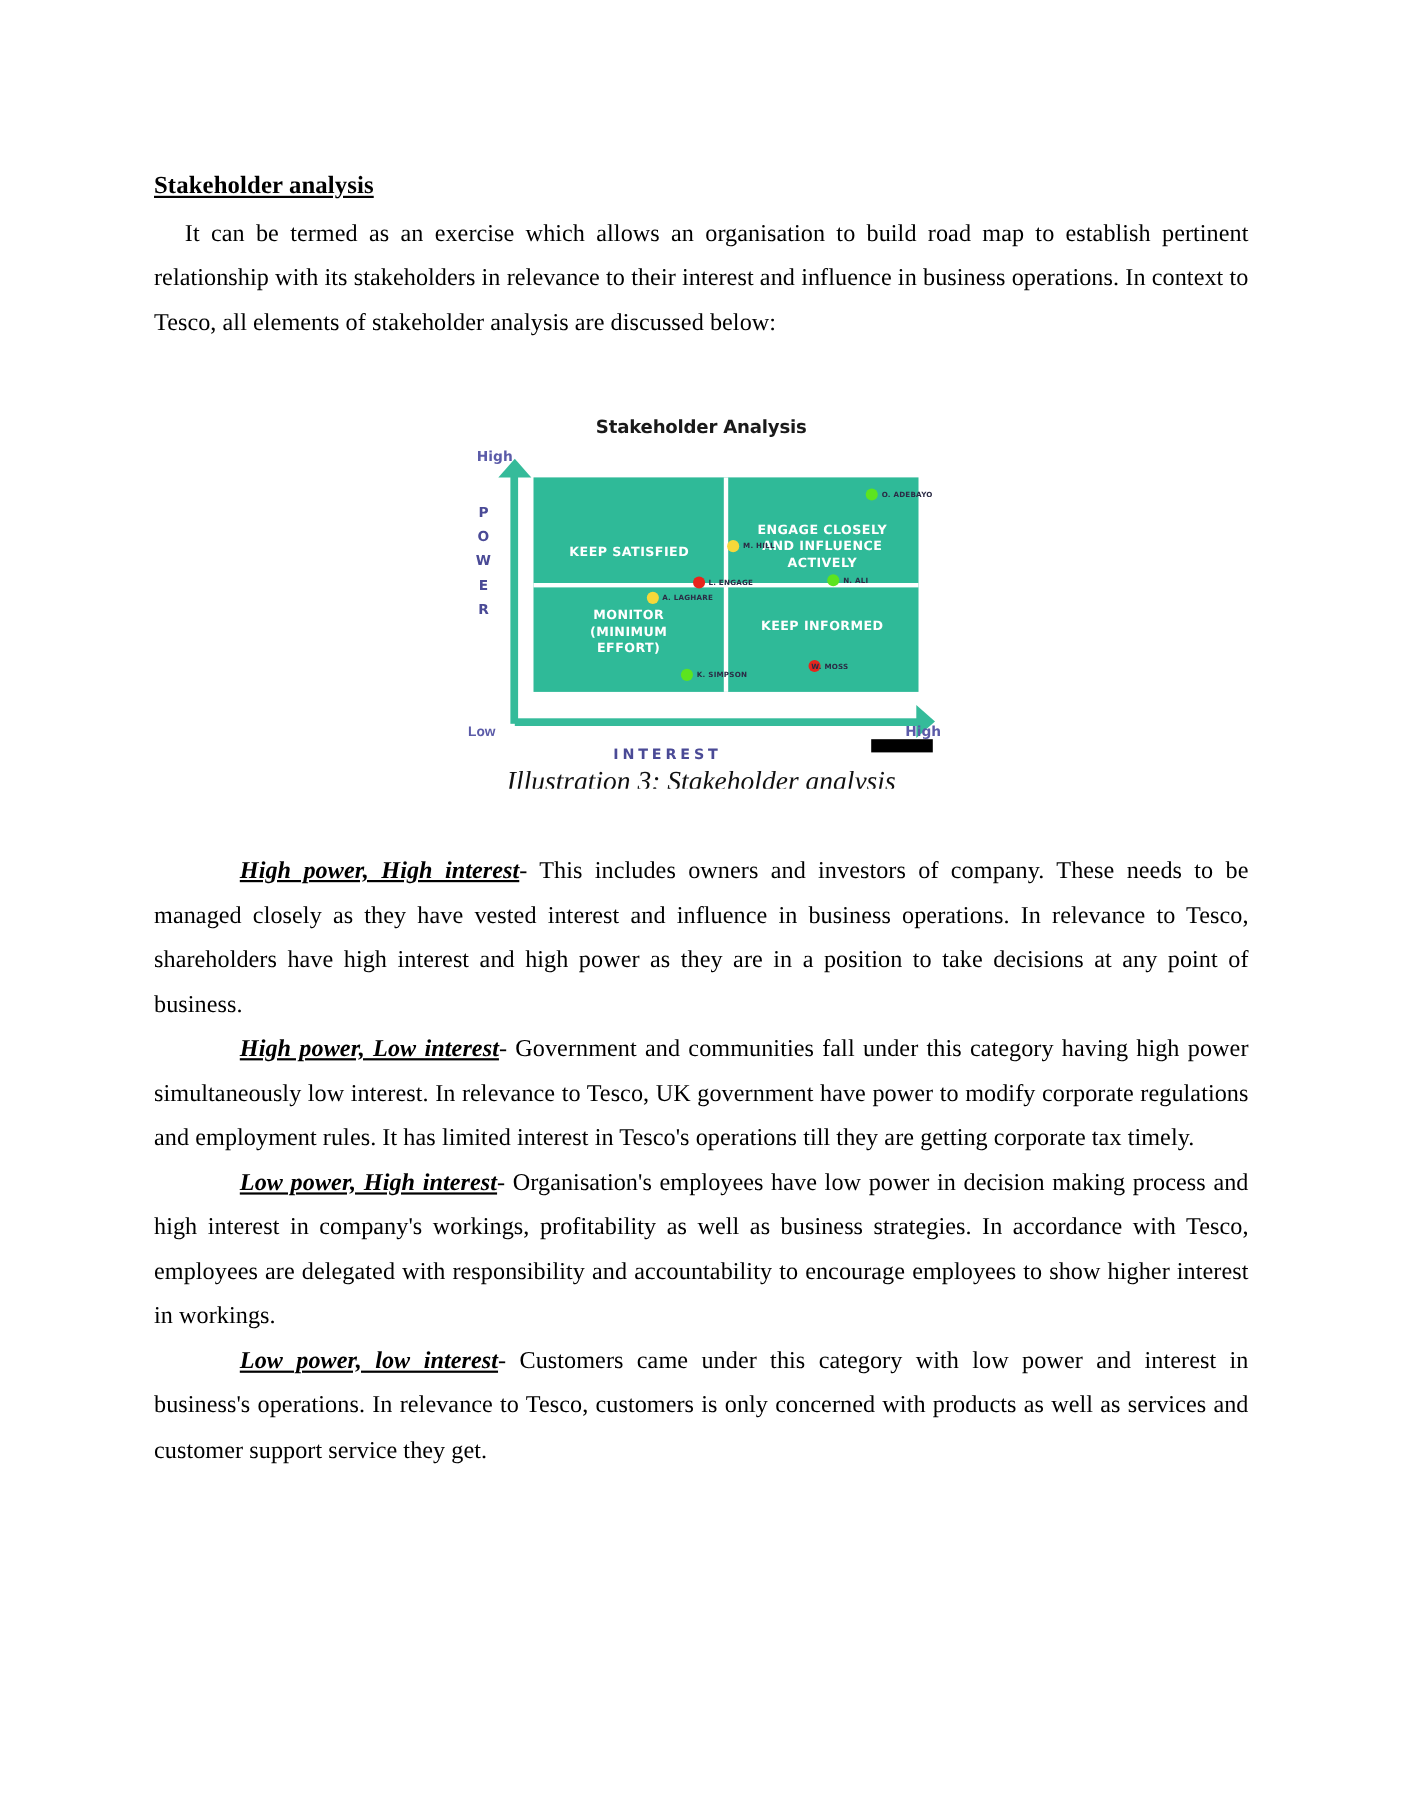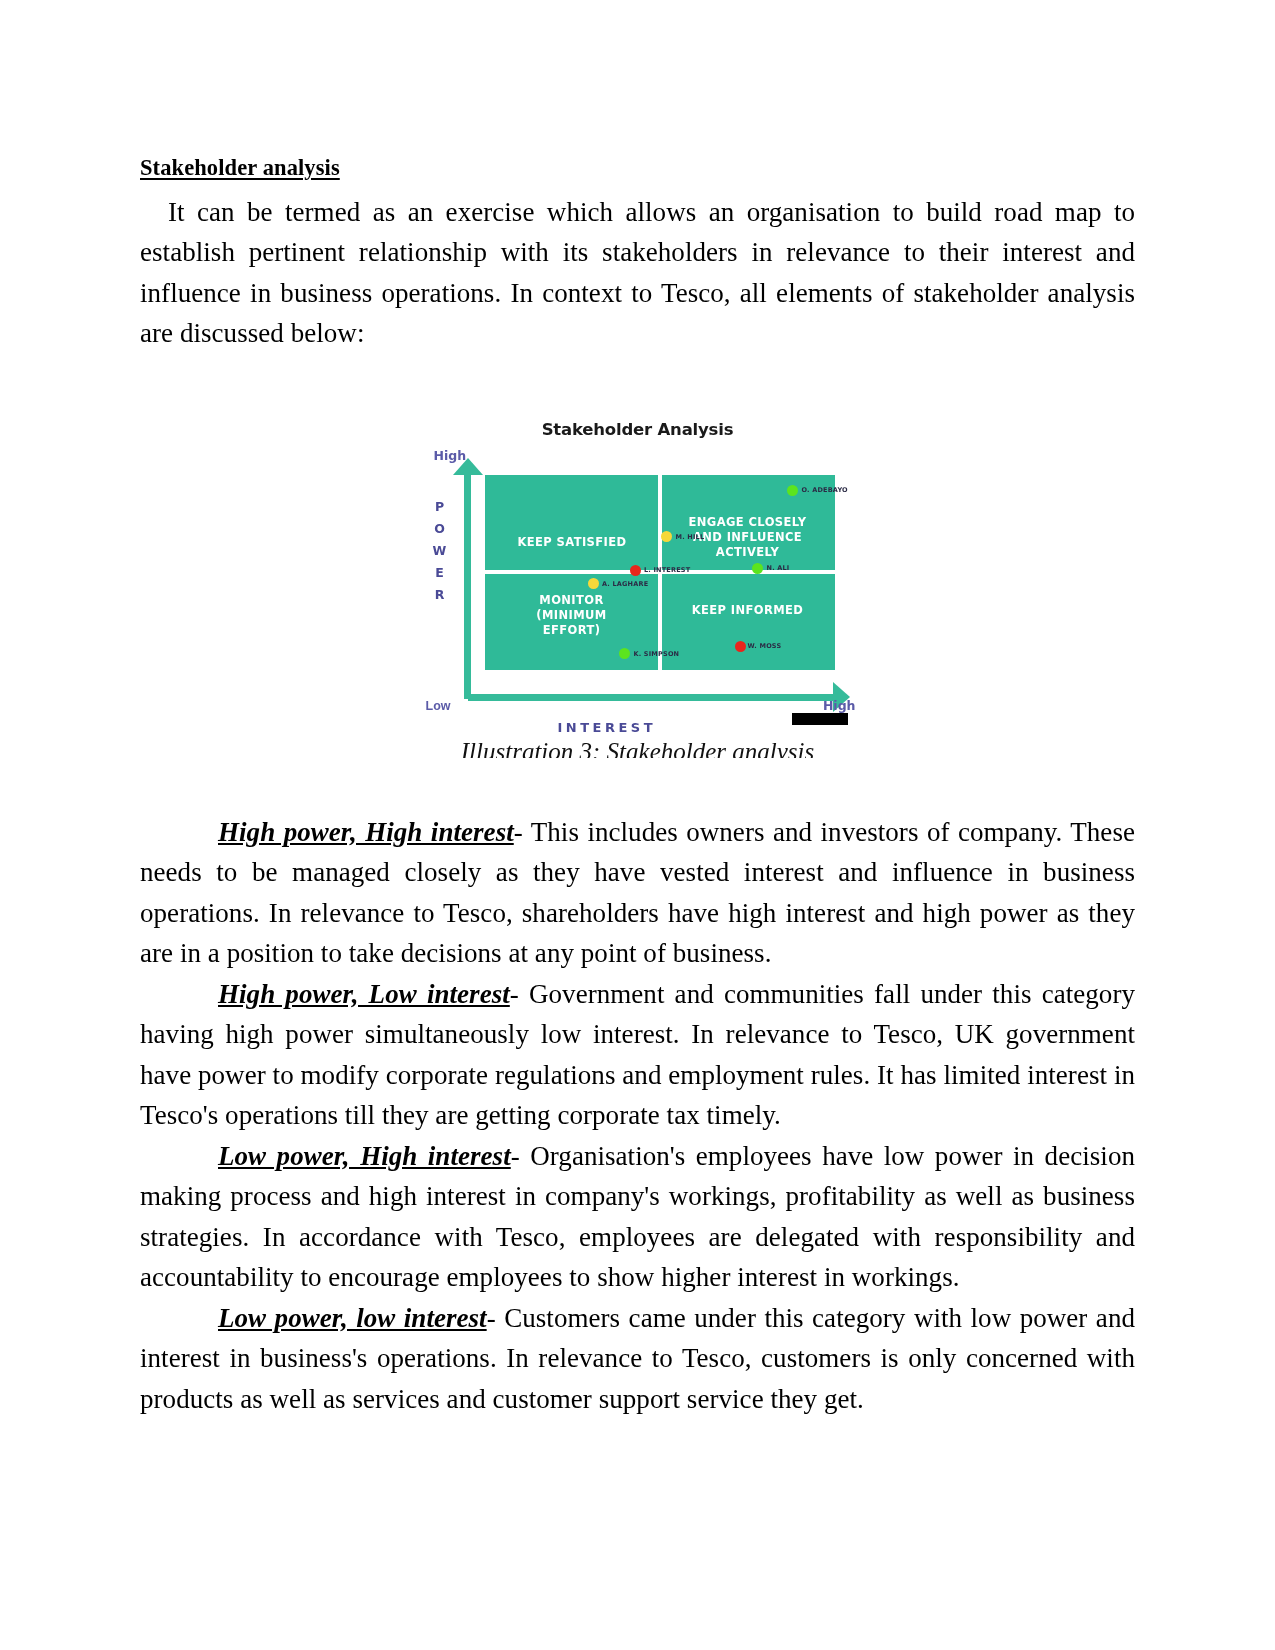--- a/index.html
+++ b/index.html
@@ -30,21 +30,21 @@
   .doc-heading {
     font-size: 22.5px;
     line-height: 1.18;
     text-decoration: underline;
     text-underline-offset: 3px;
     margin: 0 0 10px 0;
     letter-spacing: 0.1px;
   }
 
   .para {
-    font-size: 27px;
+    font-size: 22px;
     line-height: 40.5px;
     text-align: justify;
     text-justify: inter-word;
     margin: 0;
     letter-spacing: 0.05px;
   }
   .para.indent-small { text-indent: 28px; }
   .para.indent-big   { text-indent: 78px; }
 
   .lead-term {
@@ -290,27 +290,27 @@
         <div class="quad-label q-keep-informed">KEEP INFORMED</div>
 
         <div id="points-layer">
             <div class="dot" style="left: 302.5px; top: 10.1px; background: rgb(92, 228, 31);"></div>
             <div class="dot-label" style="left: 317px; top: 11.6px;">O. ADEBAYO</div>
             <div class="dot" style="left: 176.5px; top: 56.9px; background: rgb(246, 216, 58);"></div>
             <div class="dot-label" style="left: 191px; top: 58.4px;">M. HILL</div>
             <div class="dot" style="left: 267.5px; top: 88.1px; background: rgb(92, 228, 31);"></div>
             <div class="dot-label" style="left: 282px; top: 89.6px;">N. ALI</div>
             <div class="dot" style="left: 145px; top: 90.05px; background: rgb(232, 37, 28);"></div>
-            <div class="dot-label" style="left: 159.5px; top: 91.55px;">L. INTEREST</div>
+            <div class="dot-label" style="left: 159.5px; top: 91.55px;">L. ENGAGE</div>
             <div class="dot" style="left: 103px; top: 103.7px; background: rgb(246, 216, 58);"></div>
             <div class="dot-label" style="left: 117.5px; top: 105.2px;">A. LAGHARE</div>
             <div class="dot" style="left: 134.5px; top: 173.9px; background: rgb(92, 228, 31);"></div>
             <div class="dot-label" style="left: 149px; top: 175.4px;">K. SIMPSON</div>
             <div class="dot" style="left: 250px; top: 166.1px; background: rgb(232, 37, 28);"></div>
-            <div class="dot-label" style="left: 263px; top: 167.6px;">W. MOSS</div>
+            <div class="dot-label" style="left: 253px; top: 167.6px;">W. MOSS</div>
           </div>
       </div>
 
       <div class="wm-bar"></div>
     </div>
 
     <div class="fig-caption">Illustration 3: Stakeholder analysis</div>
   </div>
 
   <div class="gap-after-fig"></div>

